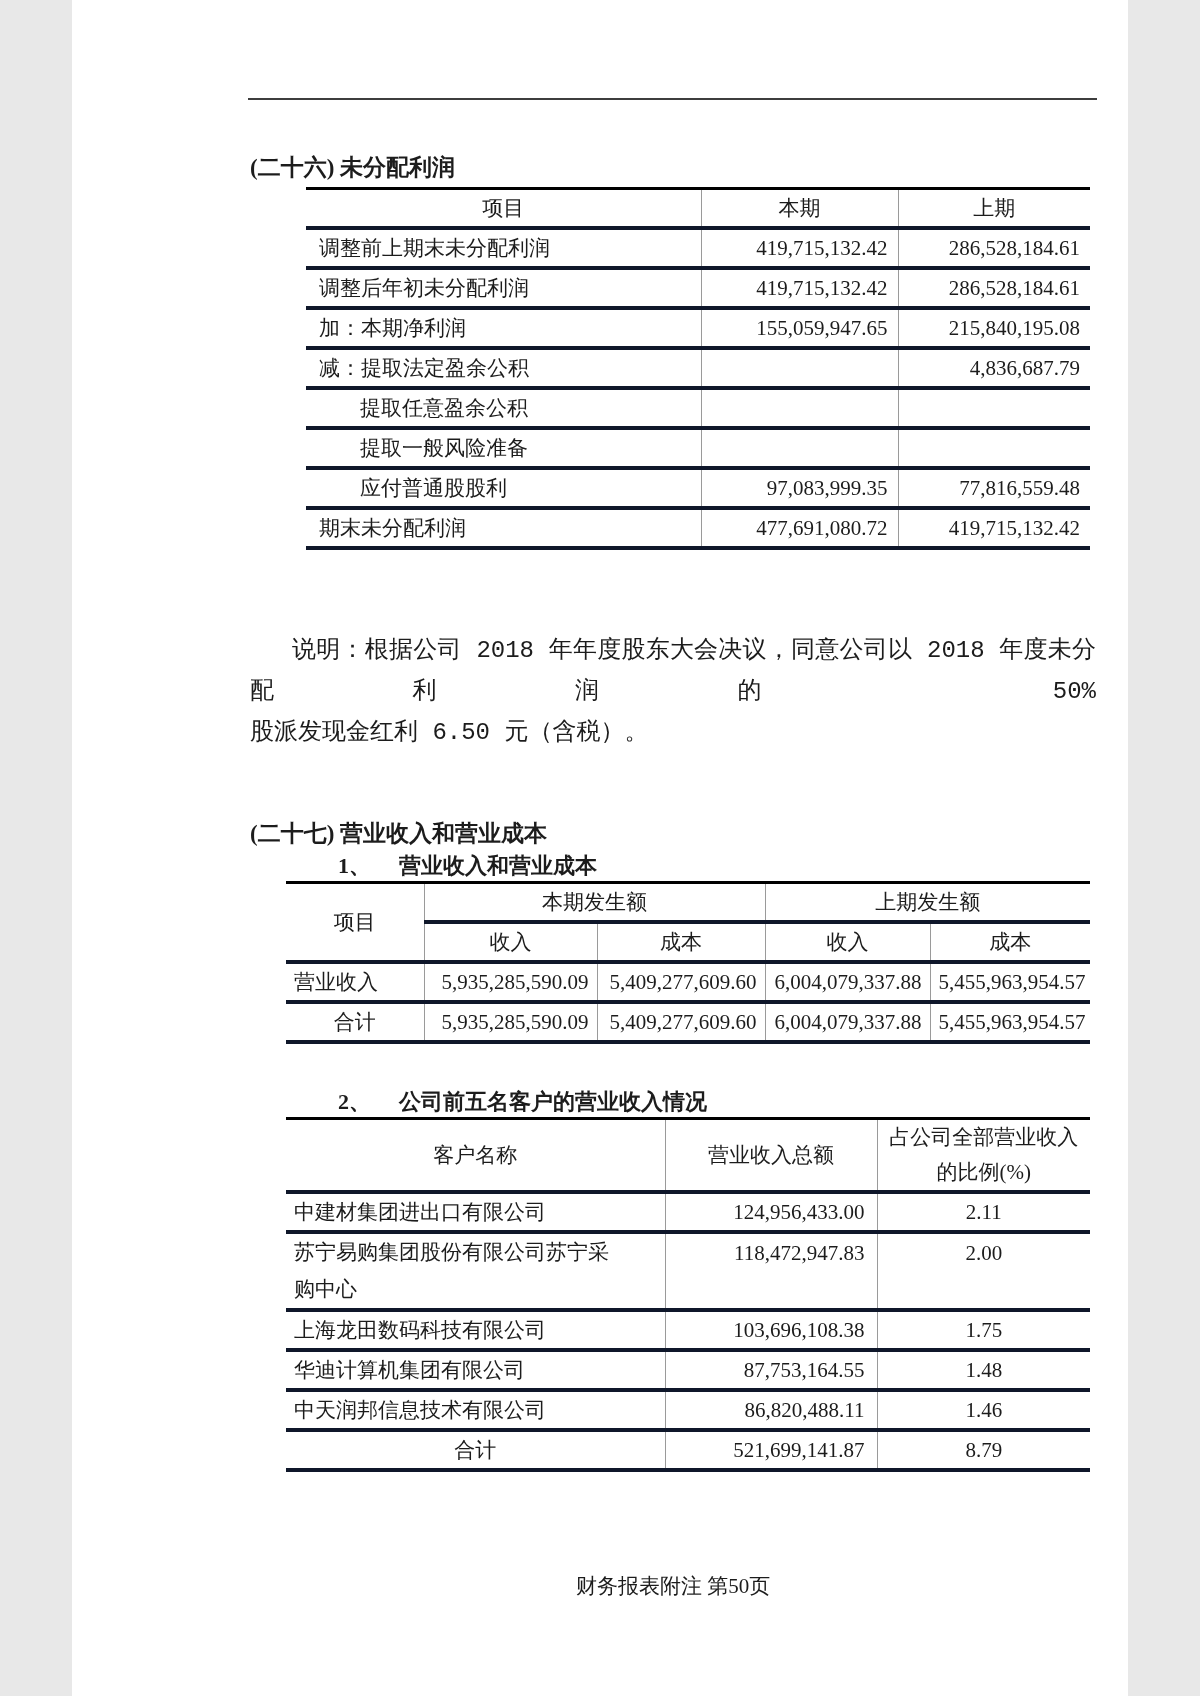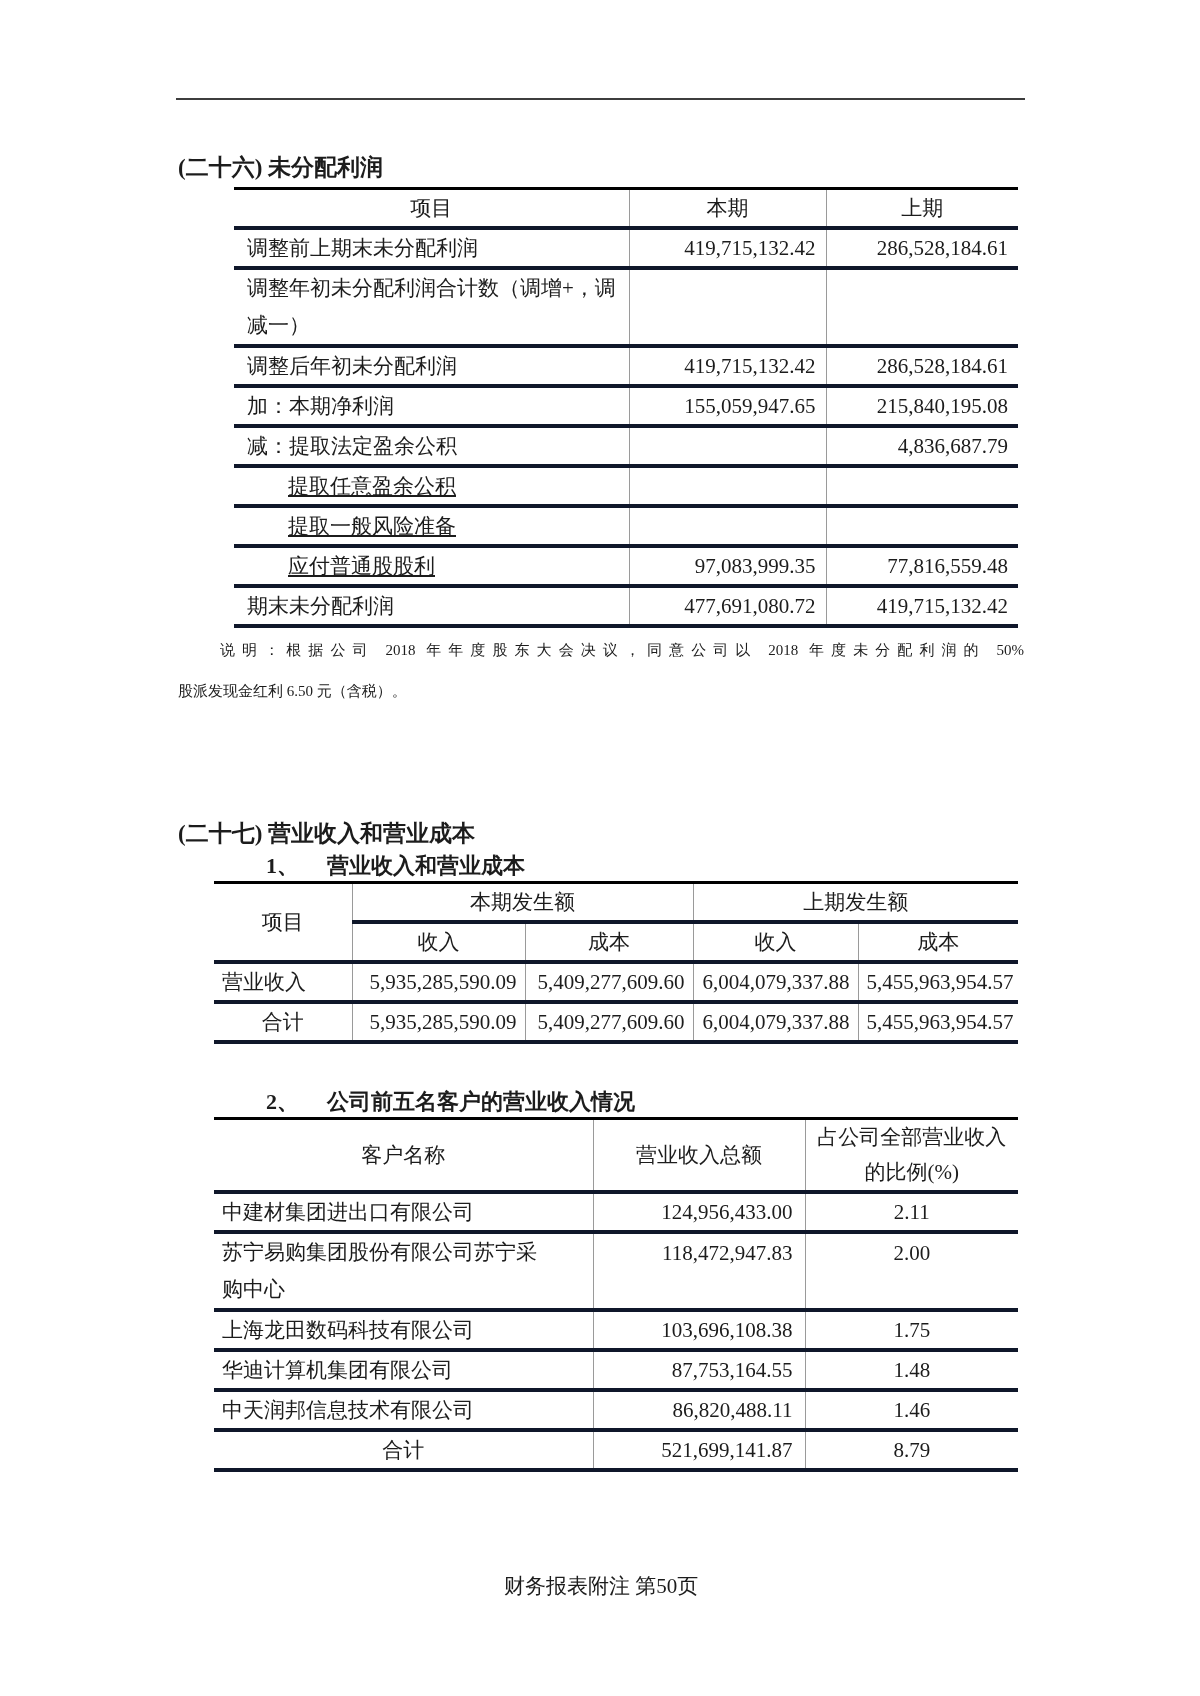--- a/index.html
+++ b/index.html
@@ -1,17 +1,17 @@
 <!DOCTYPE html>
 <html><head>
 <meta charset="utf-8">
 <style>
   html,body{margin:0;padding:0;background:#e8e8e8;}
   .page{
-    position:relative;width:1200px;height:1696px;background:#ffffff;
+    position:relative;width:1056px;height:1696px;background:#ffffff;
     font-family:"Liberation Serif","DejaVu Serif",serif;color:#1c1c1c;
     overflow:hidden;margin:0 auto;
   }
   .top-rule{position:absolute;left:176px;top:98px;width:849px;height:2px;background:#3d3d3d;}
   .sec-title{position:absolute;left:178px;font-size:23px;font-weight:bold;line-height:26px;white-space:nowrap;}
   #sec26-title{top:155px;}
   #sec27-title{top:821px;}
   .sub-title{position:absolute;left:266px;font-size:22px;font-weight:bold;line-height:25px;white-space:nowrap;}
   #sub1-title{top:853px;}
   #sub2-title{top:1089px;}
@@ -21,32 +21,32 @@
         border-top:3px solid #000;border-bottom:3px solid #000;}
   tr{border-bottom:4px solid #0f172a;}
   td{vertical-align:middle;font-size:21px;line-height:36px;padding:0;overflow:hidden;}
   .c{text-align:center;}
   .sep{border-right:1px solid #9a9a9a;}
   .num{text-align:right;padding-right:10px;padding-left:8px;}
   .prewrap{white-space:pre-wrap;line-height:37px;}
 
   #table1{left:234px;top:187px;width:784px;}
   #table1 .lbl{padding-left:13px;}
-  #table1 .lbl.ind{padding-left:54px;text-decoration:underline;}
+  #table1 .lbl.ind{padding-left:54px;}
 
   #table2{left:214px;top:881px;width:804px;}
   #table2 .lbl{padding-left:8px;}
   #table2 .num{padding-right:8px;}
 
   #table3{left:214px;top:1117px;width:804px;}
   #table3 .lbl{padding-left:8px;padding-right:30px;}
   #table3 .num{padding-right:12px;}
   #table3 .pct-header div{line-height:35px;text-align:center;}
 
-  .note{position:absolute;left:178px;top:630px;width:846px;font-size:15px;line-height:41px;}
+  .note{position:absolute;left:178px;top:630px;width:846px;font-size:24px;line-height:41px;font-family:Liberation Mono, monospace;}
   .jl{text-align:justify;text-align-last:justify;}
   .indent1{text-indent:42px;}
 
   .footer{position:absolute;left:178px;top:1572px;width:846px;text-align:center;font-size:21px;}
 </style>
 </head>
 <body>
 
 <div class="page">
 
@@ -63,26 +63,20 @@
     <tbody>
       <tr style="height:36px">
         <td class="c sep">项目</td>
         <td class="c sep">本期</td>
         <td class="c">上期</td>
       </tr>
       <tr style="height:39px">
         <td class="lbl sep">调整前上期末未分配利润</td>
         <td class="num sep">419,715,132.42</td>
         <td class="num">286,528,184.61</td>
-      </tr>
-      <tr style="height:75px">
-        <td class="lbl sep prewrap">调整年初未分配利润合计数（调增+，调
-减一）</td>
-        <td class="num sep"></td>
-        <td class="num"></td>
       </tr>
       <tr style="height:36px">
         <td class="lbl sep">调整后年初未分配利润</td>
         <td class="num sep">419,715,132.42</td>
         <td class="num">286,528,184.61</td>
       </tr>
       <tr style="height:37px">
         <td class="lbl sep">加：本期净利润</td>
         <td class="num sep">155,059,947.65</td>
         <td class="num">215,840,195.08</td>

